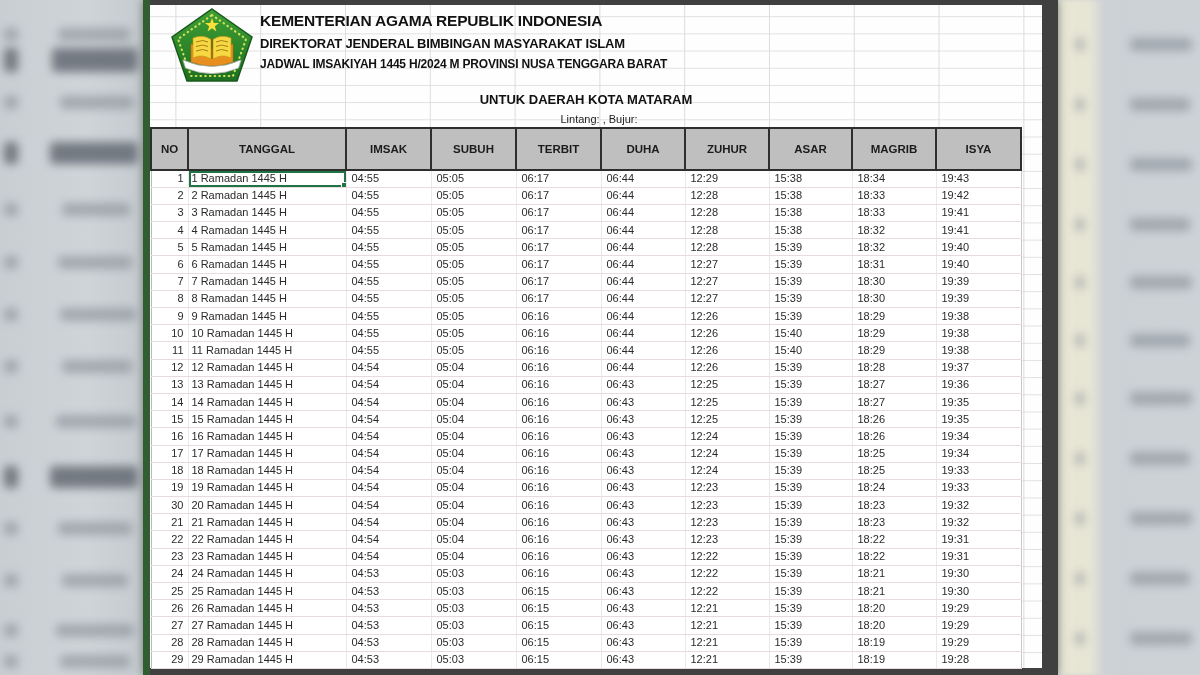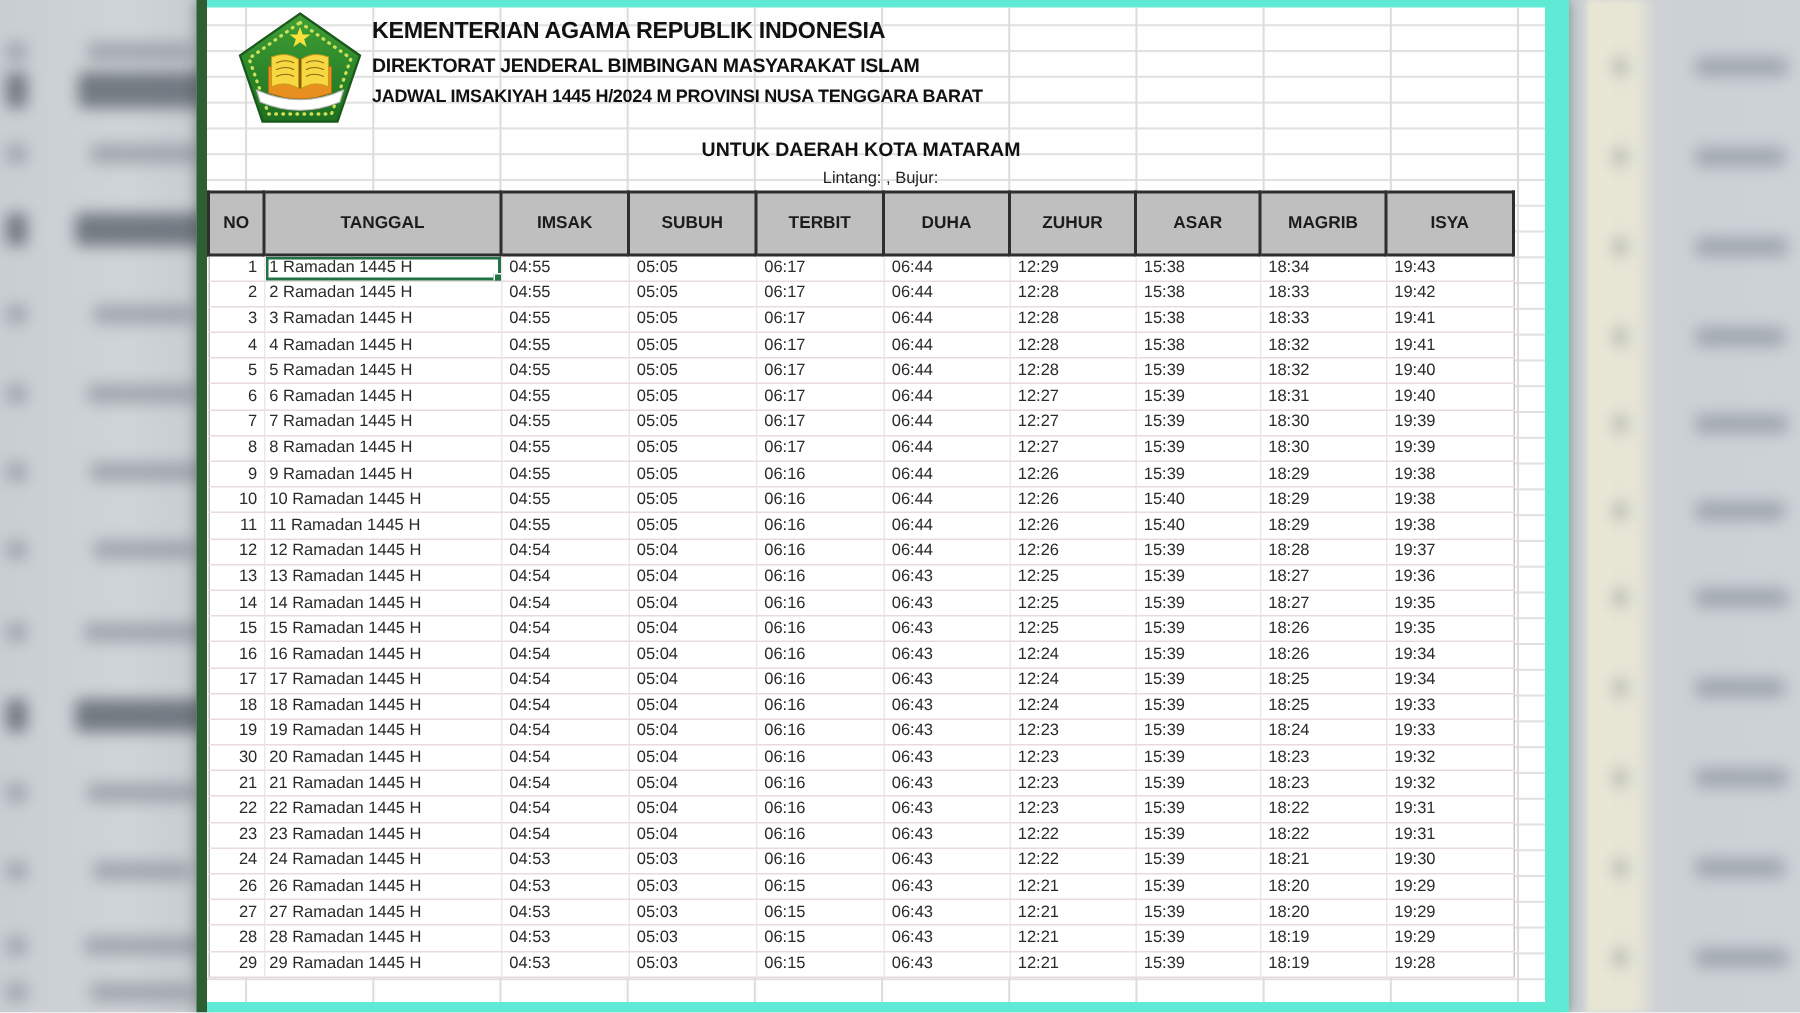--- a/index.html
+++ b/index.html
@@ -23,22 +23,22 @@
     filter:blur(2px);
   }
   .blob {
     position:absolute; border-radius:4px; background:#7d858e;
     filter:blur(5px); opacity:.55;
   }
   .blob.bold { opacity:.8; background:#5d646d; }
 
   
   .sheet-frame {
-    position:absolute; left:131px; top:0; width:915px; height:675px;
-    background:#5eead4;
+    position:absolute; left:143px; top:0; width:915px; height:675px;
+    background:#404040;
     border-left:7px solid #305e32;
     box-sizing:border-box;
     box-shadow:0 0 9px rgba(30,40,30,.5);
   }
   .sheet {
     position:absolute; left:7px; top:5px; width:892px; height:663px;
     margin-left:-7px; left:7px;
     background:#fefefe;
     
     background-image:
@@ -501,20 +501,32 @@
               <td class="col-2">04:53</td>
               <td class="col-3">05:03</td>
               <td class="col-4">06:16</td>
               <td class="col-5">06:43</td>
               <td class="col-6">12:22</td>
               <td class="col-7">15:39</td>
               <td class="col-8">18:21</td>
               <td class="col-9">19:30</td>
             </tr>
             <tr>
+              <td class="col-0">25</td>
+              <td class="col-1">25 Ramadan 1445 H</td>
+              <td class="col-2">04:53</td>
+              <td class="col-3">05:03</td>
+              <td class="col-4">06:15</td>
+              <td class="col-5">06:43</td>
+              <td class="col-6">12:22</td>
+              <td class="col-7">15:39</td>
+              <td class="col-8">18:21</td>
+              <td class="col-9">19:30</td>
+            </tr>
+            <tr>
               <td class="col-0">26</td>
               <td class="col-1">26 Ramadan 1445 H</td>
               <td class="col-2">04:53</td>
               <td class="col-3">05:03</td>
               <td class="col-4">06:15</td>
               <td class="col-5">06:43</td>
               <td class="col-6">12:21</td>
               <td class="col-7">15:39</td>
               <td class="col-8">18:20</td>
               <td class="col-9">19:29</td>

